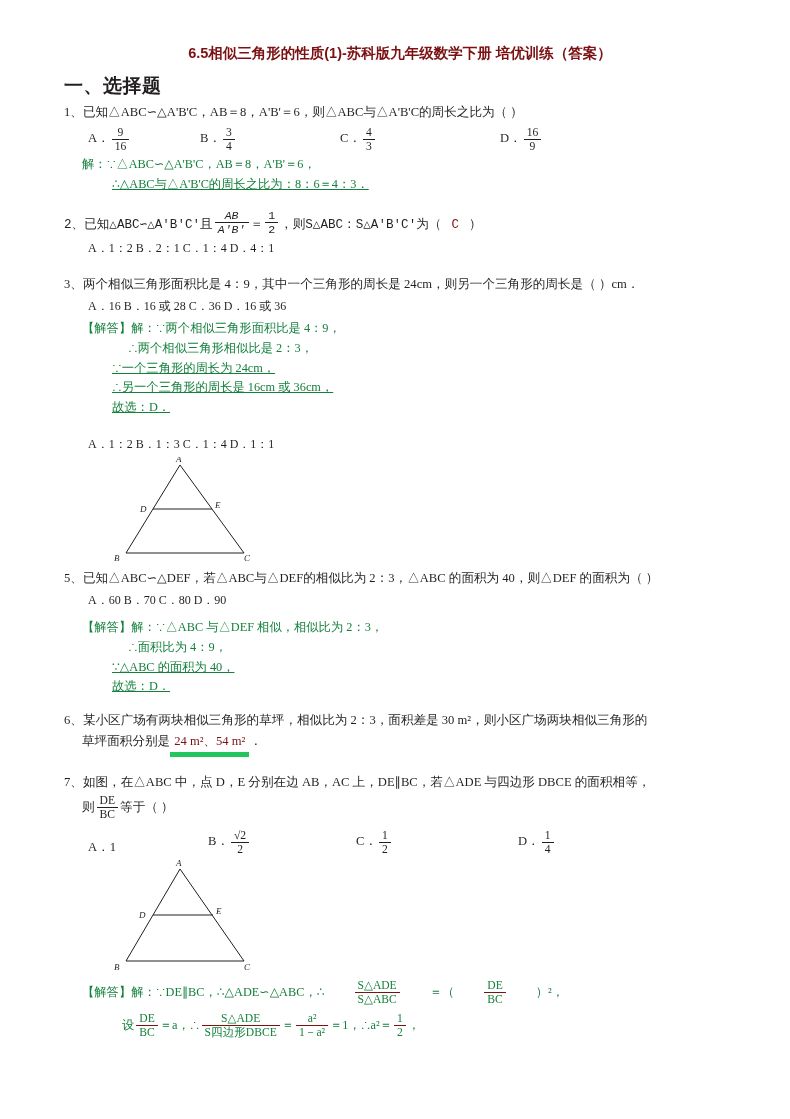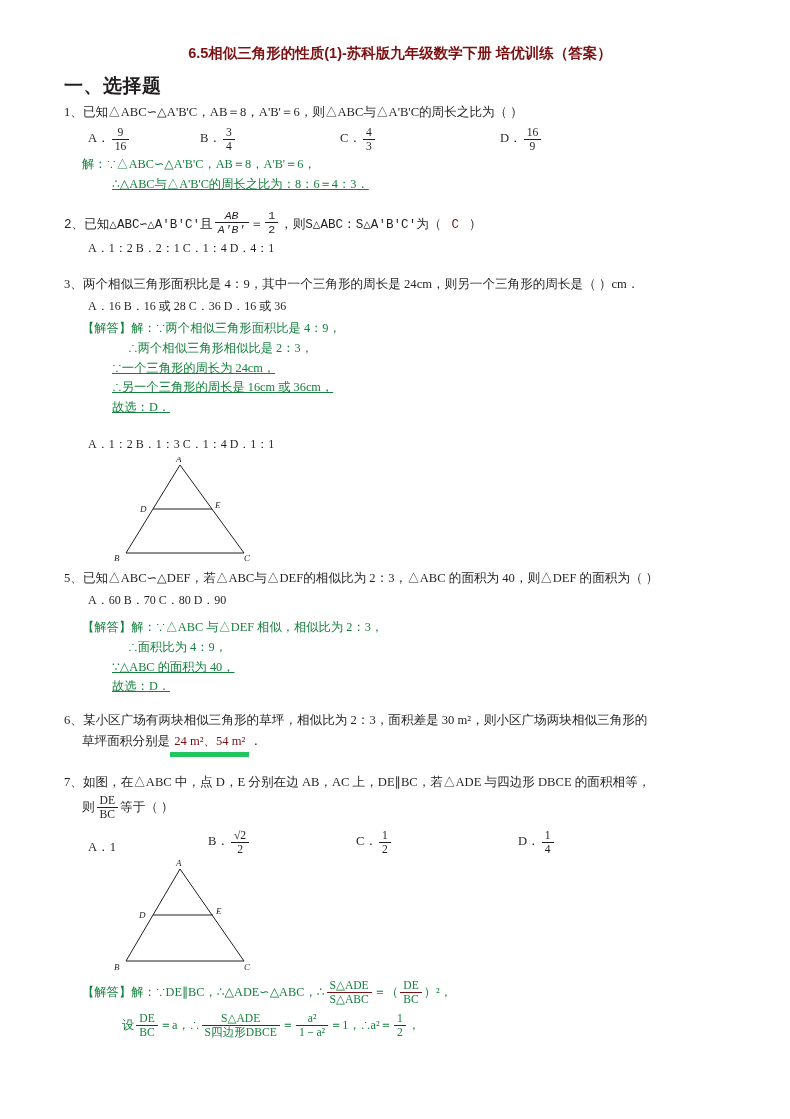--- a/index.html
+++ b/index.html
@@ -198,21 +198,21 @@
       <line x1="45" y1="56" x2="105" y2="56" stroke="#231f20" stroke-width="1"></line>
       <text x="68" y="7" font-family="Liberation Serif, serif" font-size="9" font-style="italic" fill="#231f20">A</text>
       <text x="6" y="111" font-family="Liberation Serif, serif" font-size="9" font-style="italic" fill="#231f20">B</text>
       <text x="136" y="111" font-family="Liberation Serif, serif" font-size="9" font-style="italic" fill="#231f20">C</text>
       <text x="31" y="59" font-family="Liberation Serif, serif" font-size="9" font-style="italic" fill="#231f20">D</text>
       <text x="108" y="55" font-family="Liberation Serif, serif" font-size="9" font-style="italic" fill="#231f20">E</text>
     </svg>
   </div>
 
   <div class="sol">
-    <div style="display:flex;align-items:center;">
+    <div style="display:flex;align-items:center;gap:28px;">
       <span>【解答】解：∵DE∥BC，∴△ADE∽△ABC，∴</span>
       <span class="frac red">
           <span class="n">S△ADE</span>
           <span class="d">S△ABC</span>
         </span>
       <span>＝（</span>
       <span class="frac red">
           <span class="n">DE</span>
           <span class="d">BC</span>
         </span>

